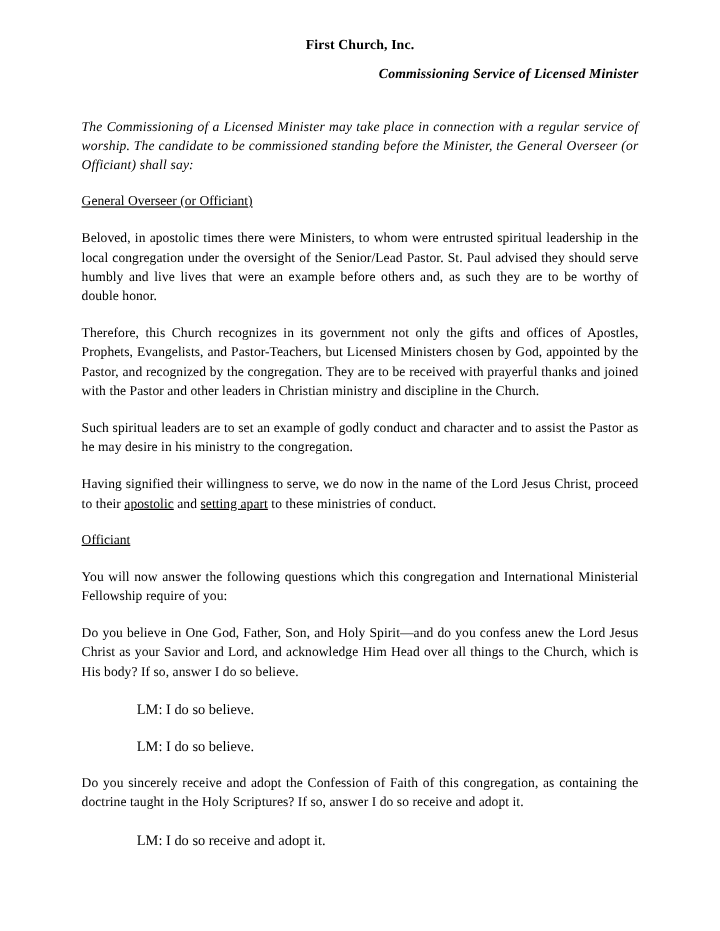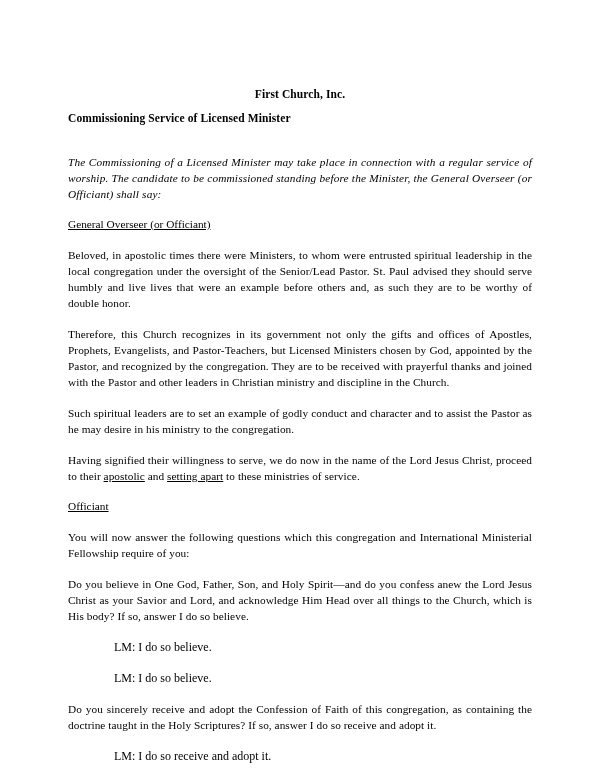--- a/index.html
+++ b/index.html
@@ -26,31 +26,32 @@
     left: 68px;
     top: 0;
     width: 464px;
   }
   .doc-title {
     text-align: center;
     font-weight: bold;
     font-size: 11.5px;
     letter-spacing: 0.1px;
     margin: 0;
-    padding-top: 88px;
+    padding-top: 32px;
     line-height: 13px;
   }
   .doc-subtitle {
-    text-align: left;
+    text-align: right;
     font-weight: bold;
     font-size: 11.5px;
     letter-spacing: 0.1px;
     margin: 0;
     padding-top: 11px;
     line-height: 13px;
+    font-style: italic;
   }
   .intro {
     font-style: italic;
     font-size: 11.3px;
     line-height: 16px;
     text-align: justify;
     margin: 0;
     padding-top: 29px;
     letter-spacing: 0.15px;
   }
@@ -100,21 +101,21 @@
     <p class="intro">The Commissioning of a Licensed Minister may take place in connection with a regular service of worship. The candidate to be commissioned standing before the Minister, the General Overseer (or Officiant) shall say:</p>
 
     <p class="section-head"><span class="u">General Overseer (or Officiant)</span></p>
 
     <p class="body">Beloved, in apostolic times there were Ministers, to whom were entrusted spiritual leadership in the local congregation under the oversight of the Senior/Lead Pastor. St. Paul advised they should serve humbly and live lives that were an example before others and, as such they are to be worthy of double honor.</p>
 
     <p class="body">Therefore, this Church recognizes in its government not only the gifts and offices of Apostles, Prophets, Evangelists, and Pastor-Teachers, but Licensed Ministers chosen by God, appointed by the Pastor, and recognized by the congregation. They are to be received with prayerful thanks and joined with the Pastor and other leaders in Christian ministry and discipline in the Church.</p>
 
     <p class="body">Such spiritual leaders are to set an example of godly conduct and character and to assist the Pastor as he may desire in his ministry to the congregation.</p>
 
-    <p class="body"><span>Having signified their willingness to serve, we do now in the name of the Lord Jesus Christ, proceed to their </span><u class="inline">apostolic</u><span> and </span><u class="inline">setting apart</u><span> to these ministries of service.</span></p>
+    <p class="body"><span>Having signified their willingness to serve, we do now in the name of the Lord Jesus Christ, proceed to their </span><u class="inline">apostolic</u><span> and </span><u class="inline">setting apart</u><span> to these ministries of conduct.</span></p>
 
     <p class="section-head"><span class="u">Officiant</span></p>
 
     <p class="body">You will now answer the following questions which this congregation and International Ministerial Fellowship require of you:</p>
 
     <p class="body">Do you believe in One God, Father, Son, and Holy Spirit—and do you confess anew the Lord Jesus Christ as your Savior and Lord, and acknowledge Him Head over all things to the Church, which is His body? If so, answer I do so believe.</p>
 
     <p class="response">LM: I do so believe.</p>
 
 

